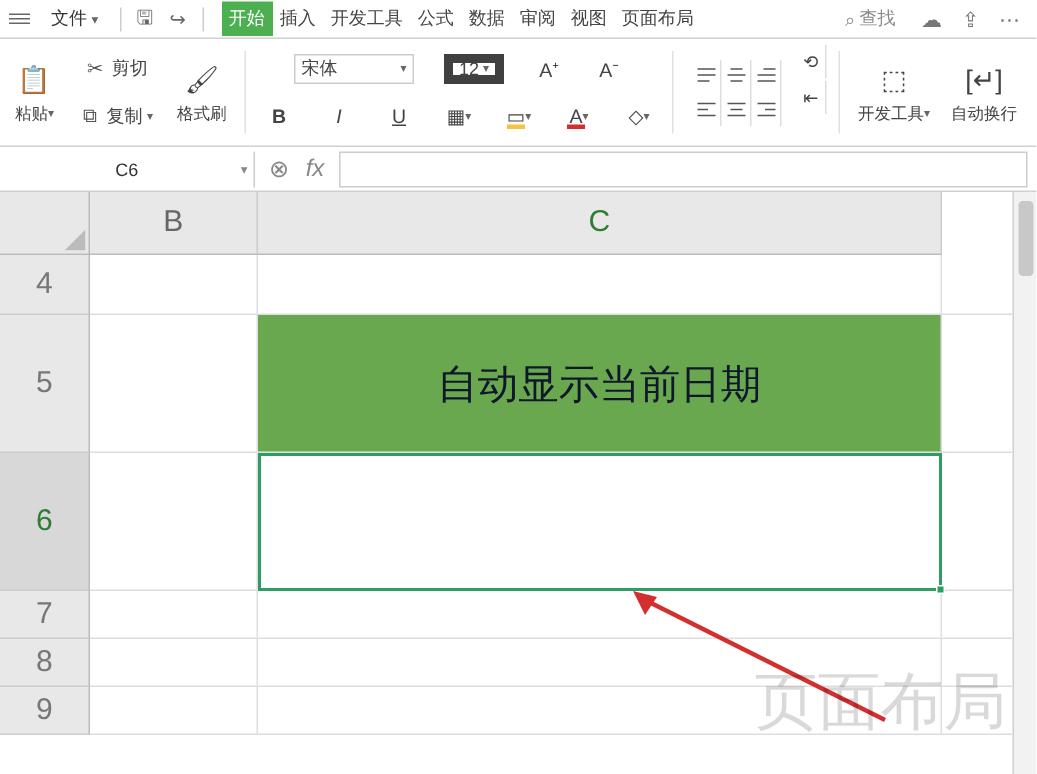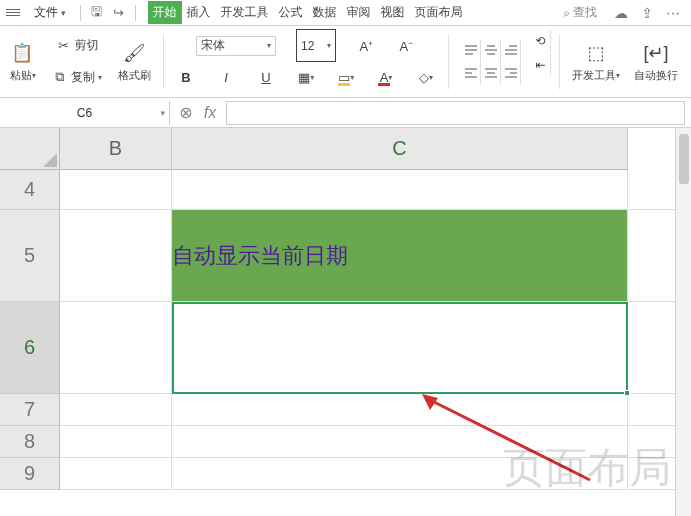--- a/index.html
+++ b/index.html
@@ -25,21 +25,21 @@
 .rgroup { display: flex; flex-direction: column; justify-content: center; align-items: center; padding: 0 4px; }
 .rgroup.col { justify-content: space-around; }
 .vsep { width: 1px; background: #e0e0e0; margin: 4px 2px; }
 .bigbtn { display: flex; flex-direction: column; align-items: center; justify-content: center; cursor: pointer; padding: 2px 4px; }
 .bigbtn .bicon { width: 26px; height: 26px; display: flex; align-items: center; justify-content: center; font-size: 18px; }
 .bigbtn .blabel { font-size: 11px; margin-top: 2px; display: flex; align-items: center; }
 .smallrow { display: flex; align-items: center; gap: 20px; height: 22px; }
 .smallbtn { display: flex; align-items: center; gap: 3px; cursor: pointer; font-size: 12px; padding: 1px 2px; }
 .ico { display: inline-flex; width: 16px; height: 16px; align-items: center; justify-content: center; font-size: 13px; color: #555; }
 .fontname { width: 80px; height: 20px; border: 1px solid #ccc; font-size: 12px; padding: 1px 4px; display: flex; align-items: center; justify-content: space-between; }
-.fontsize { width: 40px; height: 33px; border: 1px solid #404040; font-size: 12px; padding: 1px 4px; display: flex; align-items: center; justify-content: space-between; }
+.fontsize { width: 40px; height: 20px; border: 6px solid #404040; font-size: 12px; padding: 1px 4px; display: flex; align-items: center; justify-content: space-between; }
 .caret { font-size: 8px; color: #666; }
 .fmtbtn { width: 20px; height: 20px; display: inline-flex; align-items: center; justify-content: center; cursor: pointer; font-size: 13px; color: #444; }
 .alignbox { display: grid; grid-template-columns: repeat(3, 20px); grid-template-rows: repeat(2, 22px); }
 .alignbox .cell { display: flex; align-items: center; justify-content: center; cursor: pointer; }
 .alignbox svg { width: 14px; height: 12px; }
 .indentrow { display: flex; flex-direction: column; gap: 2px; }
 .indentrow .cell { width: 20px; height: 22px; display: flex; align-items: center; justify-content: center; cursor: pointer; }
 
 
 .fxrow { height: 30px; background: #fff; border-bottom: 1px solid #d0d0d0; display: flex; align-items: center; }
@@ -56,21 +56,21 @@
 .corner svg { position: absolute; right: 2px; bottom: 2px; }
 .colheaders { position: absolute; left: 60px; top: 0; right: 0; height: 42px; display: flex; }
 .colh { border-right: 1px solid #ccc; border-bottom: 1px solid #bbb; background: #e8e8e8; display: flex; align-items: center; justify-content: center; font-size: 20px; color: #666; }
 .colh.active { color: #2e7d32; font-weight: 500; }
 .rowheaders { position: absolute; left: 0; top: 42px; width: 60px; bottom: 0; }
 .rowh { border-bottom: 1px solid #ccc; border-right: 1px solid #bbb; background: #e8e8e8; display: flex; align-items: center; justify-content: center; font-size: 20px; color: #777; }
 .rowh.active { color: #2e7d32; background: #d8d8d8; }
 .cells { position: absolute; left: 60px; top: 42px; right: 0; bottom: 0; }
 .cellrow { display: flex; border-bottom: 1px solid #ddd; }
 .cell { border-right: 1px solid #ddd; }
-.cell.green { background: #6aa84f; color: #4c1d95; font-size: 22px; display: flex; align-items: center; }
+.cell.green { background: #6aa84f; color: #0f172a; font-size: 27px; display: flex; align-items: center; justify-content: center; }
 .selection { position: absolute; border: 2px solid #2e9c63; pointer-events: none; }
 .selection .handle { position: absolute; right: -4px; bottom: -4px; width: 6px; height: 6px; background: #2e9c63; border: 1px solid #fff; }
 
 .vscroll { width: 16px; background: #f2f2f2; border-left: 1px solid #d0d0d0; display: flex; flex-direction: column; align-items: center; }
 .vscroll .thumb { width: 10px; height: 50px; background: #c8c8c8; border-radius: 3px; margin-top: 6px; }
 
 .arrow { position: absolute; pointer-events: none; }
 .watermark { position: absolute; right: 20px; bottom: 20px; font-size: 42px; color: rgba(0,0,0,0.15); pointer-events: none; font-family: "SimSun", serif; }
 </style>
 </head>

